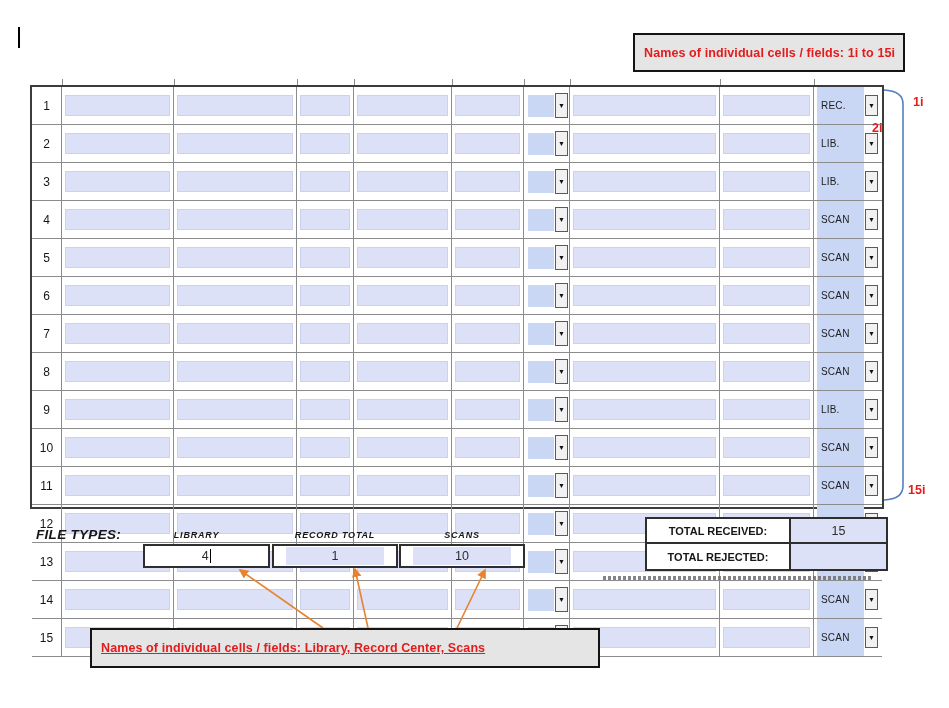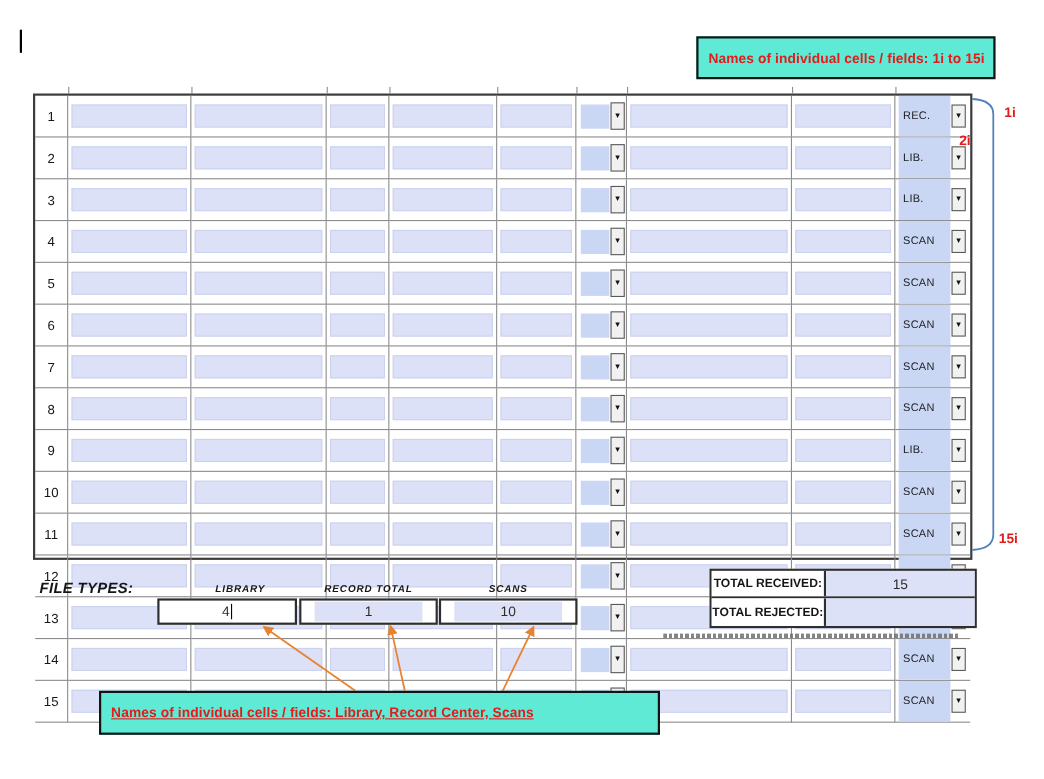--- a/index.html
+++ b/index.html
@@ -11,21 +11,21 @@
     --gridline:#8c8c8c;
     --darkborder:#3c3c3c;
   }
   *{margin:0;padding:0;box-sizing:border-box;}
   html,body{width:949px;height:708px;background:#fff;overflow:hidden;
     font-family:"Liberation Sans", sans-serif;}
   .stage{position:absolute;inset:0;width:949px;height:708px;}
 
   .page-caret{position:absolute;left:18px;top:27px;width:2px;height:21px;background:#000;}
 
-  .note{position:absolute;border:2px solid #141414;background:#5eead4;display:flex;align-items:center;
+  .note{position:absolute;border:2px solid #141414;background:#e5e5e5;display:flex;align-items:center;
     color:var(--red);font-weight:bold;font-size:12.5px;padding-left:9px;letter-spacing:.1px;}
   .note-top{left:633px;top:33px;width:272px;height:39px;}
   .note-bottom{left:90px;top:628px;width:510px;height:40px;text-decoration:underline;}
 
   
   .table-wrap{position:absolute;left:30px;top:85px;width:854px;height:424px;
     border:2px solid var(--darkborder);background:#fff;display:flex;flex-direction:column;}
   .t-row{flex:1;display:grid;grid-template-columns:30px 112px 123px 57px 98px 72px 46px 150px 94px auto;}
   .cell{border-right:1px solid var(--gridline);border-bottom:1px solid var(--gridline);
     display:flex;align-items:center;overflow:hidden;}
@@ -49,37 +49,37 @@
   .rl{position:absolute;color:var(--red);font-weight:bold;font-size:12.5px;}
   .rl-1{left:913px;top:95px;}
   .rl-2{left:872px;top:121px;}
   .rl-15{left:908px;top:483px;}
 
   
   .ft-label{position:absolute;left:36px;top:527px;font-style:italic;font-weight:bold;
     font-size:13.5px;color:#161616;letter-spacing:.3px;}
   .ft-head{position:absolute;top:530px;font-style:italic;font-weight:bold;font-size:9px;
     letter-spacing:.8px;color:#161616;text-align:center;}
-  .ft-head-1{left:155px;width:127px;}
+  .ft-head-1{left:133px;width:127px;}
   .ft-head-2{left:272px;width:126px;}
   .ft-head-3{left:399px;width:126px;}
   .ft-box{position:absolute;top:544px;height:24px;border:2px solid #2e2e2e;background:#fff;}
   .ft-box-1{left:143px;width:127px;}
   .ft-box-2{left:272px;width:126px;}
   .ft-box-3{left:399px;width:126px;}
   .ft-fill{position:absolute;left:12px;right:12px;top:1px;bottom:1px;background:var(--fieldblue);}
   .ft-val{position:absolute;inset:0;display:flex;align-items:center;justify-content:center;
     font-size:12.5px;color:#2d2d2d;}
   .text-caret{display:inline-block;width:1.5px;height:14px;background:#000;margin-left:1px;}
 
   
   .tot{position:absolute;left:645px;top:517px;width:243px;border:2px solid #2e2e2e;background:#fff;}
   .tot-row{display:flex;height:25px;}
   .tot-row:first-child{border-bottom:2px solid #2e2e2e;}
-  .tot-label{width:104px;border-right:2px solid #2e2e2e;display:flex;align-items:center;
+  .tot-label{width:144px;border-right:2px solid #2e2e2e;display:flex;align-items:center;
     justify-content:center;font-weight:bold;font-size:11px;color:#161616;background:#fff;}
   .tot-value{flex:1;background:var(--fieldblue);display:flex;align-items:center;
     justify-content:center;font-size:12.5px;color:#2d2d2d;}
 
   .fineprint{position:absolute;left:603px;top:576px;width:268px;height:4px;opacity:.85;
     background:repeating-linear-gradient(90deg,#6f6f6f 0 3px,transparent 3px 5px);}
 </style>
 </head>
 <body>
 

